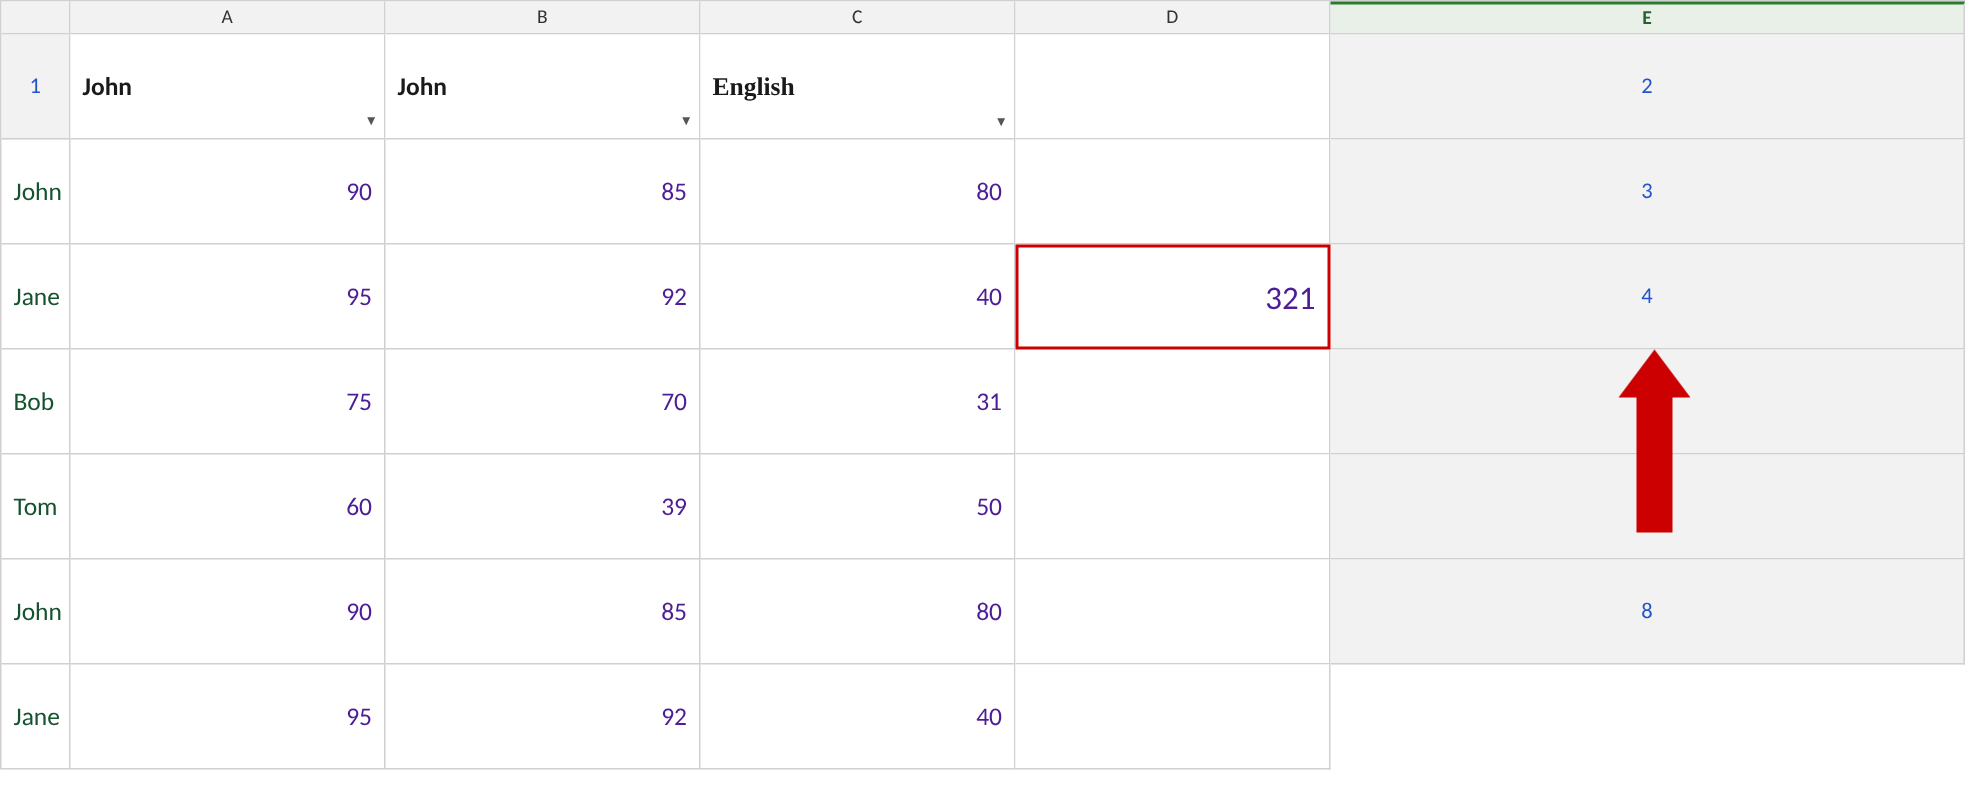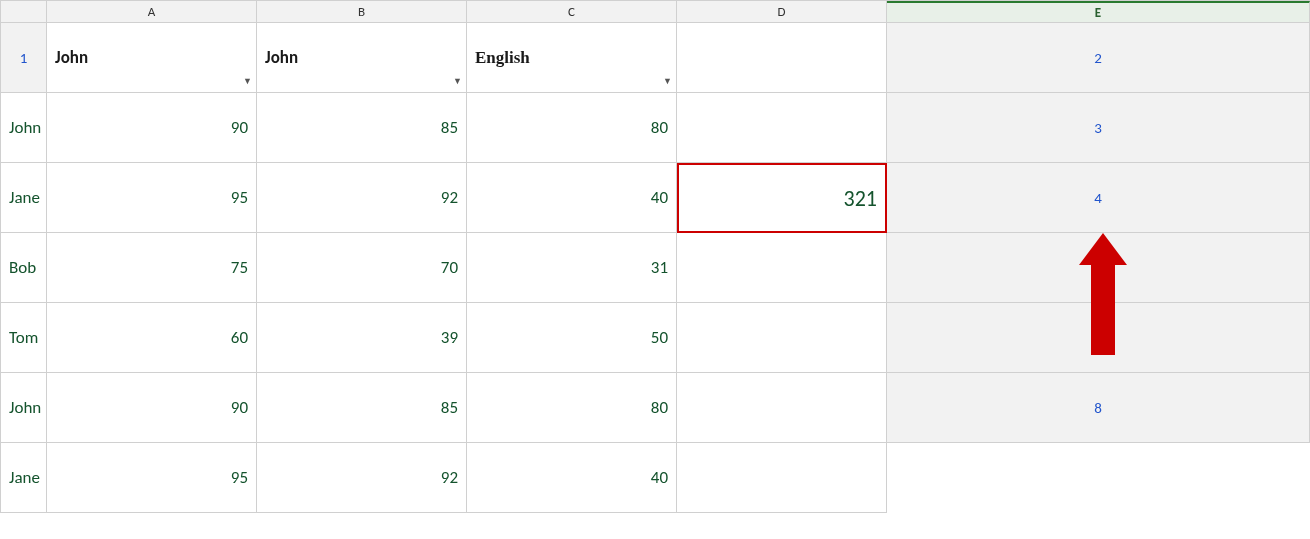--- a/index.html
+++ b/index.html
@@ -78,21 +78,21 @@
 
     
     .text-cell {
       justify-content: flex-start;
       color: #14532d;
     }
 
     
     .num-cell {
       justify-content: flex-end;
-      color: #14532d;
+      color: #4c1d95;
     }
 
     
     .header-label {
       justify-content: flex-start;
       font-size: 17px;
       font-weight: 600;
       color: #1a1a1a;
       background: #fff;
     }

